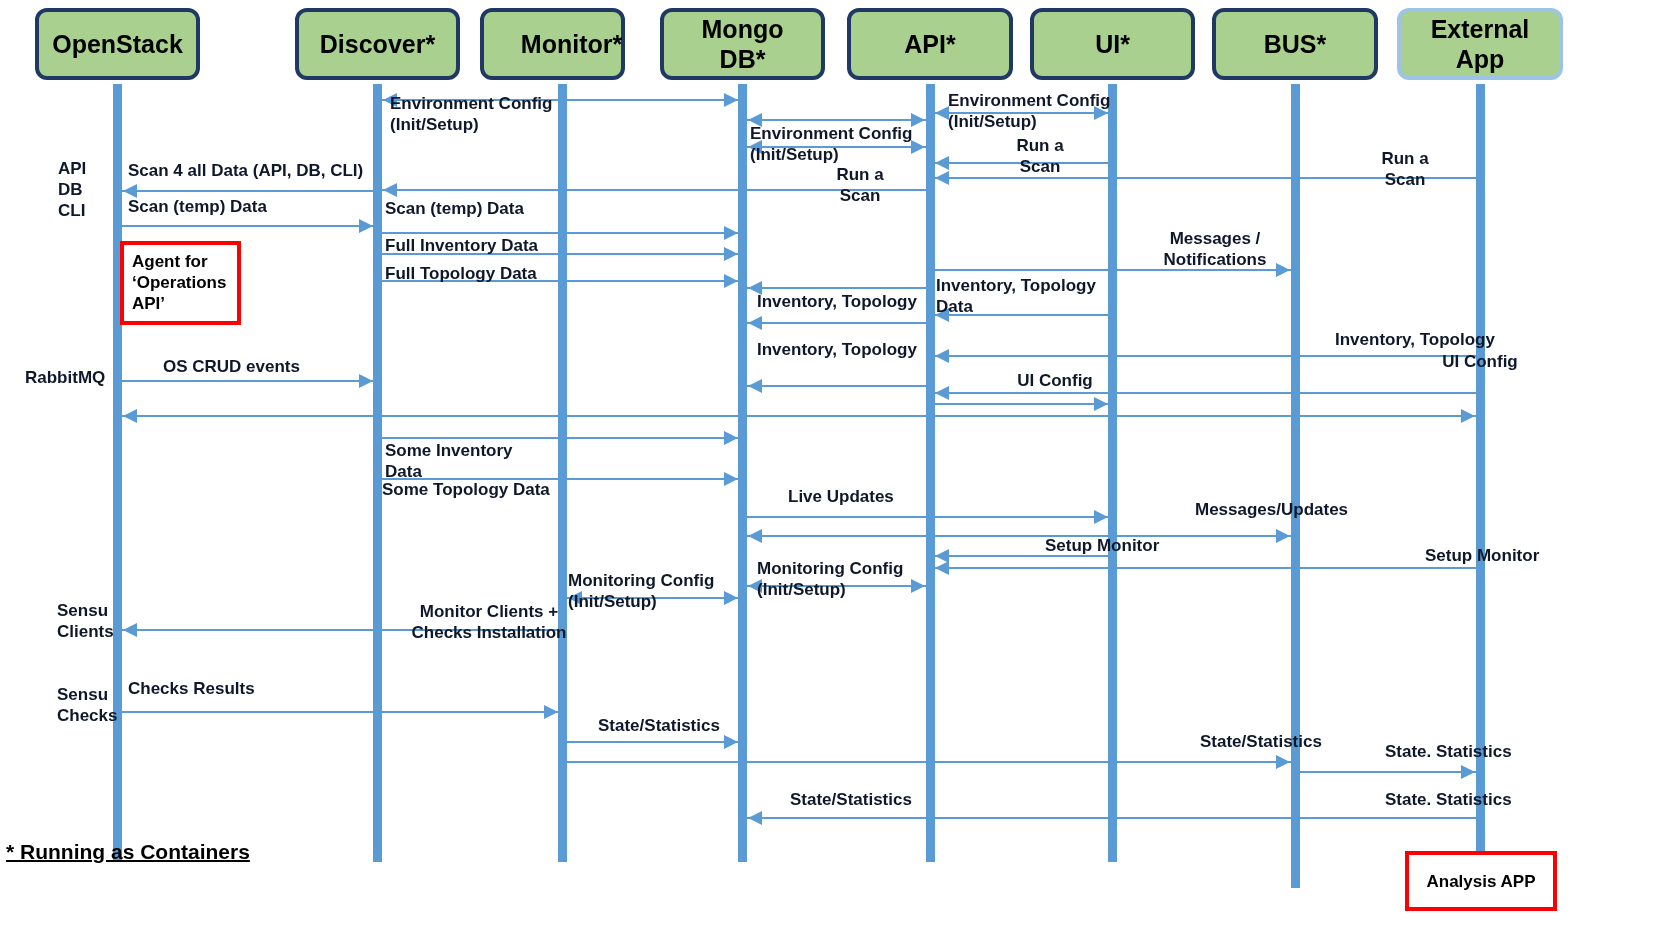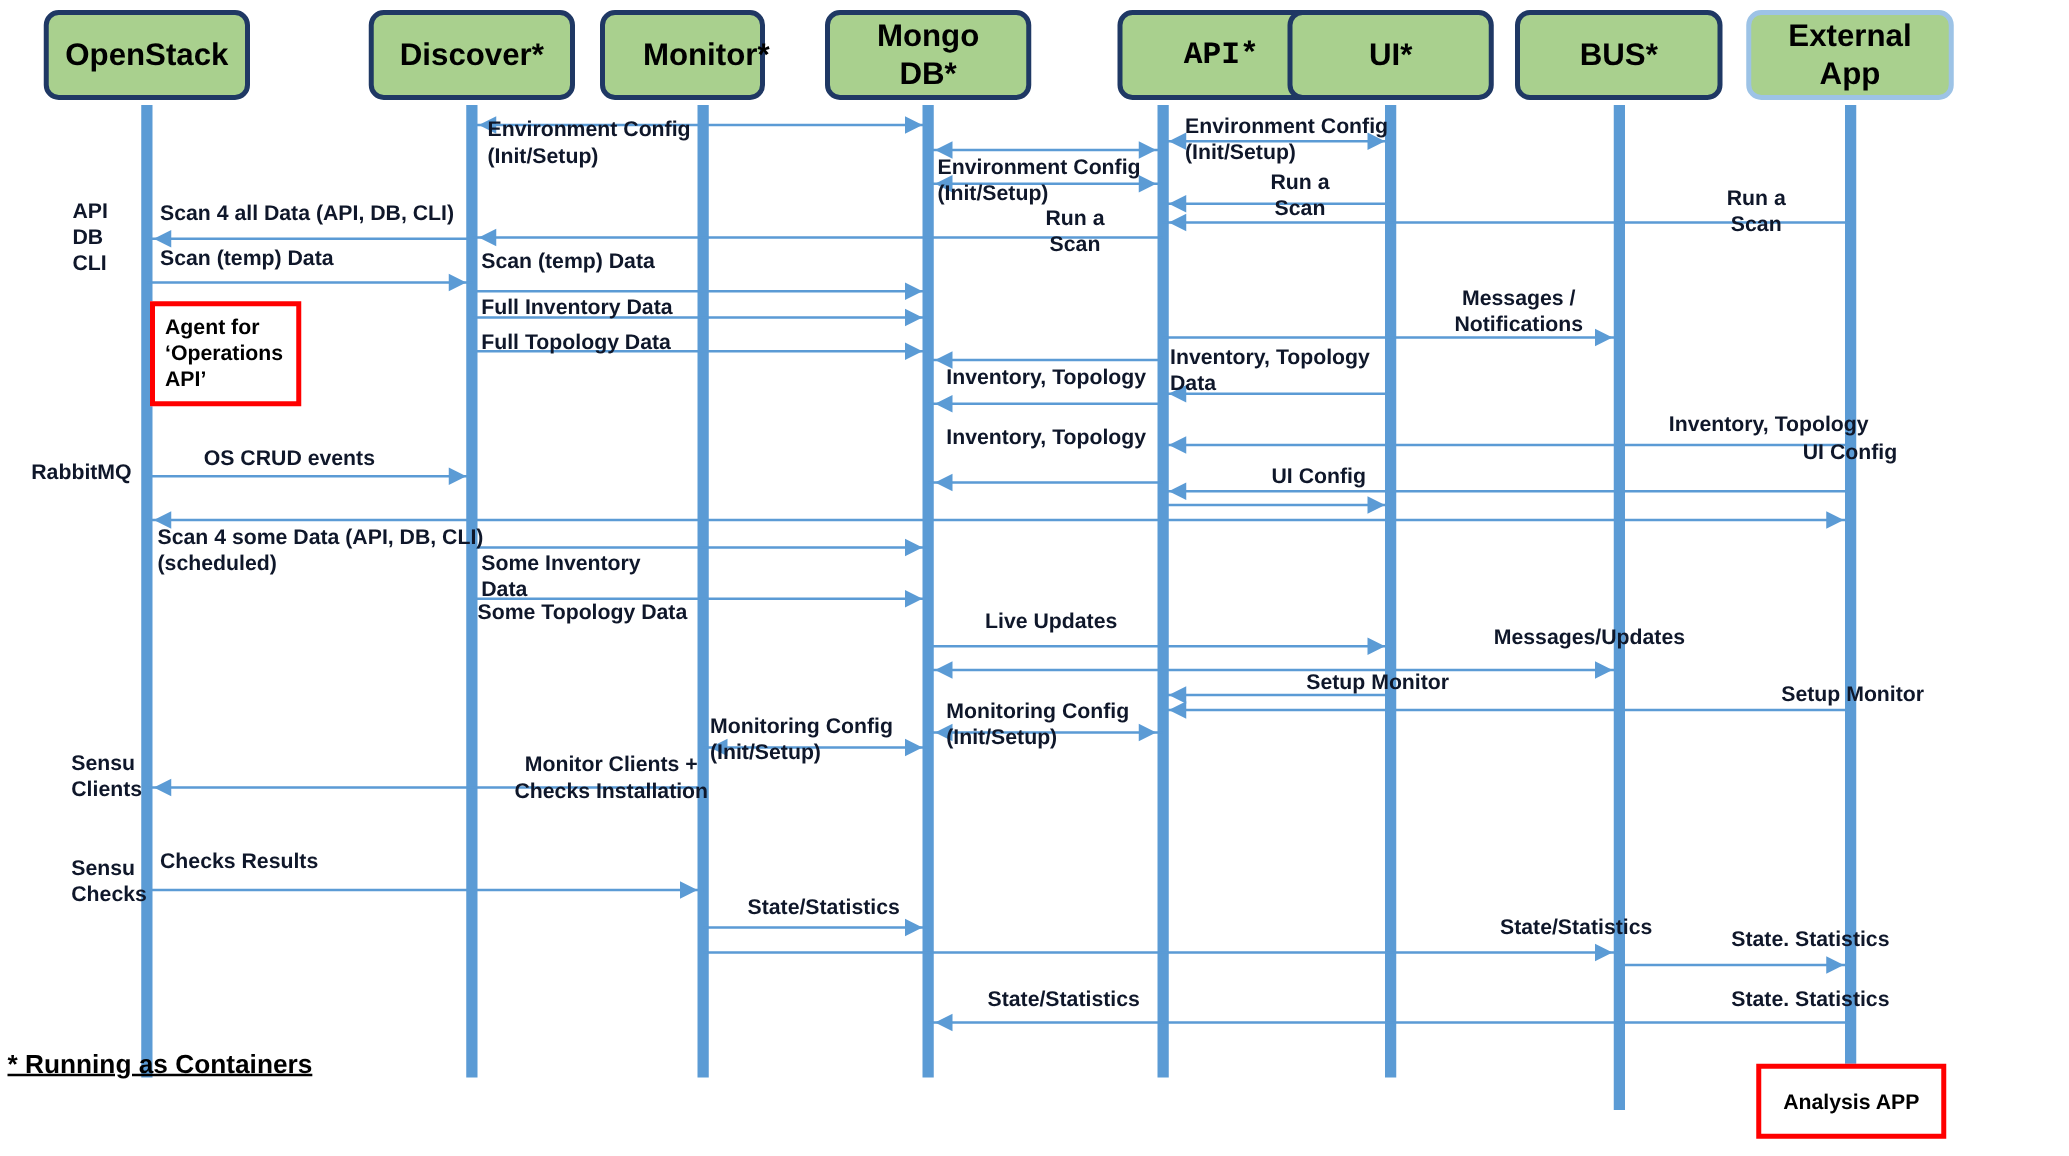--- a/index.html
+++ b/index.html
@@ -40,30 +40,30 @@
 <div id="stage">
   <div class="caption" style="left: 6px; top: 840px;">* Running as Containers</div>
 <div class="actor-box" style="left: 35px; width: 165px; background: rgb(169, 208, 142); border: 4px solid rgb(31, 56, 100);">
       <span>OpenStack</span>
     </div>
     <div class="lifeline" style="left: 113px; top: 84px; height: 778px; background: rgb(91, 155, 213);"></div>
     <div class="actor-box" style="left: 295px; width: 165px; background: rgb(169, 208, 142); border: 4px solid rgb(31, 56, 100);">
       <span>Discover*</span>
     </div>
     <div class="lifeline" style="left: 373px; top: 84px; height: 778px; background: rgb(91, 155, 213);"></div>
-    <div class="actor-box" style="left: 480px; width: 132px; background: rgb(169, 208, 142); border: 4px solid rgb(31, 56, 100); padding-left: 38px;">
+    <div class="actor-box" style="left: 480px; width: 145px; background: rgb(169, 208, 142); border: 4px solid rgb(31, 56, 100); padding-left: 38px;">
       <span>Monitor*</span>
     </div>
     <div class="lifeline" style="left: 558px; top: 84px; height: 778px; background: rgb(91, 155, 213);"></div>
     <div class="actor-box" style="left: 660px; width: 165px; background: rgb(169, 208, 142); border: 4px solid rgb(31, 56, 100);">
       <span>Mongo</span>
       <span>DB*</span>
     </div>
     <div class="lifeline" style="left: 738px; top: 84px; height: 778px; background: rgb(91, 155, 213);"></div>
-    <div class="actor-box" style="left: 894px; width: 166px; background: rgb(169, 208, 142); border: 4px solid rgb(31, 56, 100); font-family: Liberation Mono, monospace;">
+    <div class="actor-box" style="left: 847px; width: 166px; background: rgb(169, 208, 142); border: 4px solid rgb(31, 56, 100);">
       <span>API*</span>
     </div>
     <div class="lifeline" style="left: 925.5px; top: 84px; height: 778px; background: rgb(91, 155, 213);"></div>
     <div class="actor-box" style="left: 1030px; width: 165px; background: rgb(169, 208, 142); border: 4px solid rgb(31, 56, 100);">
       <span>UI*</span>
     </div>
     <div class="lifeline" style="left: 1108px; top: 84px; height: 778px; background: rgb(91, 155, 213);"></div>
     <div class="actor-box" style="left: 1212px; width: 166px; background: rgb(169, 208, 142); border: 4px solid rgb(31, 56, 100);">
       <span>BUS*</span>
     </div>
@@ -177,22 +177,20 @@
 Notifications</div>
     <div class="msg-label" style="left: 757px; top: 291px; white-space: pre;">Inventory, Topology</div>
     <div class="msg-label" style="left: 936px; top: 275px; white-space: pre;">Inventory, Topology
 Data</div>
     <div class="msg-label" style="left: 1335px; top: 329px; white-space: pre;">Inventory, Topology</div>
     <div class="msg-label" style="left: 757px; top: 339px; white-space: pre;">Inventory, Topology</div>
     <div class="msg-label" style="left: 25px; top: 367px; white-space: pre;">RabbitMQ</div>
     <div class="msg-label" style="left: 163px; top: 356px; white-space: pre;">OS CRUD events</div>
     <div class="msg-label center" style="left: 1005px; top: 370px; width: 100px; white-space: pre;">UI Config</div>
     <div class="msg-label center" style="left: 1420px; top: 351px; width: 120px; white-space: pre;">UI Config</div>
-    <div class="msg-label" style="left: 126px; top: 419px; white-space: pre;">Scan 4 some Data (API, DB, CLI)
-(scheduled)</div>
     <div class="msg-label" style="left: 385px; top: 440px; white-space: pre;">Some Inventory
 Data</div>
     <div class="msg-label" style="left: 382px; top: 479px; white-space: pre;">Some Topology Data</div>
     <div class="msg-label" style="left: 788px; top: 486px; white-space: pre;">Live Updates</div>
     <div class="msg-label" style="left: 1195px; top: 499px; white-space: pre;">Messages/Updates</div>
     <div class="msg-label" style="left: 1045px; top: 535px; white-space: pre;">Setup Monitor</div>
     <div class="msg-label" style="left: 1425px; top: 545px; white-space: pre;">Setup Monitor</div>
     <div class="msg-label" style="left: 757px; top: 558px; white-space: pre;">Monitoring Config
 (Init/Setup)</div>
     <div class="msg-label" style="left: 568px; top: 570px; white-space: pre;">Monitoring Config

